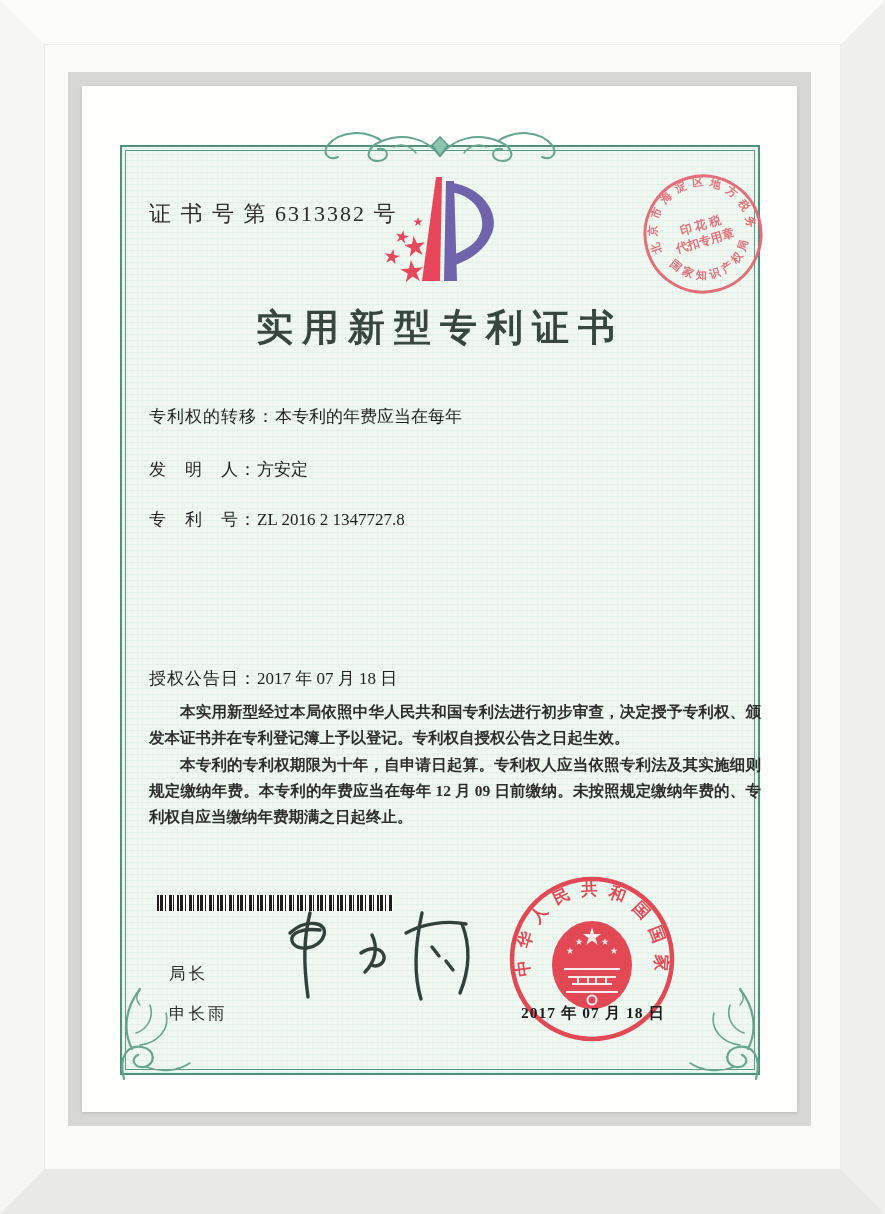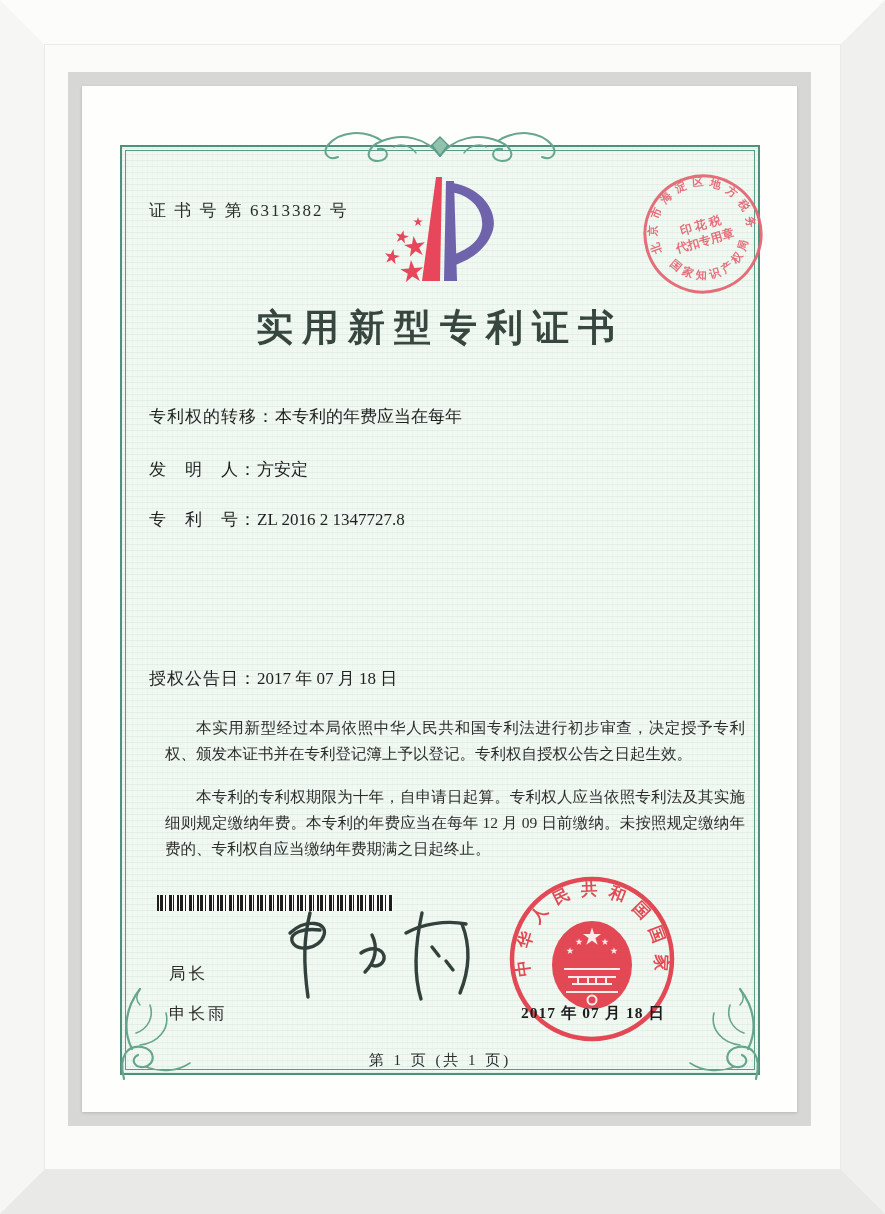--- a/index.html
+++ b/index.html
@@ -41,34 +41,34 @@
   .inner::before{
     content:"";position:absolute;inset:3px;border:1.5px solid #5b998a;
     pointer-events:none;
   }
   
   .top-flourish{position:absolute;left:50%;top:-24px;transform:translateX(-50%);}
   .corner-flourish{position:absolute;}
   .corner-bl{left:-10px;bottom:-12px;}
   .corner-br{right:-10px;bottom:-12px;transform:scaleX(-1);}
   
-  .cert-no{position:absolute;left:27px;top:52px;font-size:17px;color:#2c2c2c;letter-spacing:2px;}
+  .cert-no{position:absolute;left:27px;top:52px;font-size:22px;color:#2c2c2c;letter-spacing:2px;}
   .logo{position:absolute;left:50%;top:22px;transform:translateX(-50%);}
   .title{
     position:absolute;left:0;top:156px;width:100%;text-align:center;
     font-size:37px;font-weight:bold;color:#37463f;letter-spacing:9px;font-family:Liberation Serif, serif;
   }
   .field{position:absolute;left:27px;font-size:17px;color:#1f1f1f;white-space:nowrap;}
   .field .lbl{letter-spacing:1px;}
   .f0{top:258px}.f1{top:311px}.f2{top:361px}.f3{top:414px}.f4{top:465px}.f5{top:520px}
   .paras{
     position:absolute;left:27px;top:552px;width:612px;
     font-size:15.5px;line-height:26.3px;color:#2d2d2d;text-align:justify;
   }
-  .paras p{margin:16px;text-indent:2em;}
+  .paras p{margin:0;text-indent:2em;font-weight:bold;}
   .barcode{
     position:absolute;left:35px;top:748px;width:236px;height:16px;
     background:repeating-linear-gradient(90deg,
       #1d1d1d 0 2px, #fdfdfb 2px 3px,
       #1d1d1d 3px 6px, #fdfdfb 6px 8px,
       #1d1d1d 8px 9px, #fdfdfb 9px 12px,
       #1d1d1d 12px 15px, #fdfdfb 15px 16px,
       #1d1d1d 16px 17px, #fdfdfb 17px 20px);
   }
   .issuer{position:absolute;left:47px;top:807px;font-size:16.5px;color:#2d2d2d;letter-spacing:3px;line-height:40px;}
@@ -197,21 +197,20 @@
           <path d="M64,106 H112"></path>
           <path d="M68,113 H108"></path>
           <path d="M62,121 H114"></path>
           <path d="M74,106 V113 M84,106 V113 M92,106 V113 M102,106 V113"></path>
           <circle cx="88" cy="129" r="4.5"></circle>
         </g>
       </g>
     </svg>
     <div class="seal-date">2017 年 07 月 18 日</div>
 
-    <div class="footer">第 1 页 (共 1 页)</div>
 
     <svg class="tax-stamp" width="130" height="130" viewBox="0 0 130 130">
       <circle cx="65" cy="65" r="58" fill="none" stroke-width="3" stroke="#e3606e"></circle>
       <path id="taxTop" d="M 20.7 73.0 A 45.6 45.6 0 1 1 109.3 73.0" fill="none"></path>
       <path id="taxBottom" d="M 22.2 79.7 A 45.6 45.6 0 0 0 107.8 79.7" fill="none"></path>
       <g fill="#e3606e">
         <text font-size="11" font-weight="bold">
           <textPath href="#taxTop" startOffset="2" textLength="178" lengthAdjust="spacing">北京市海淀区地方税务局</textPath>
         </text>
         <text font-size="11" font-weight="bold">

